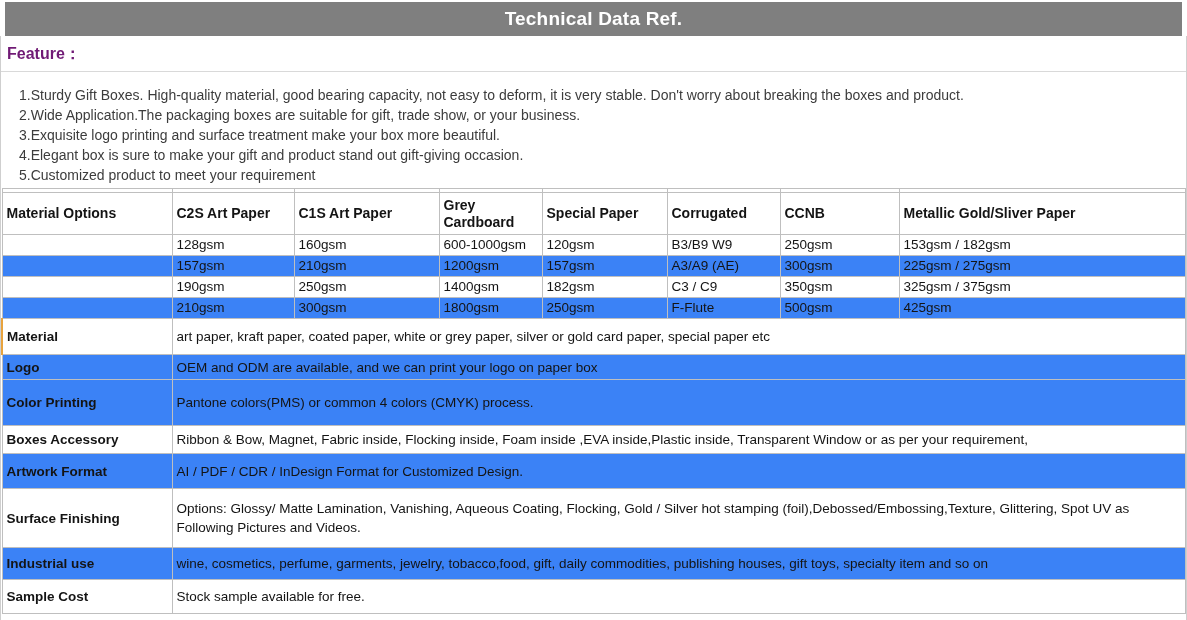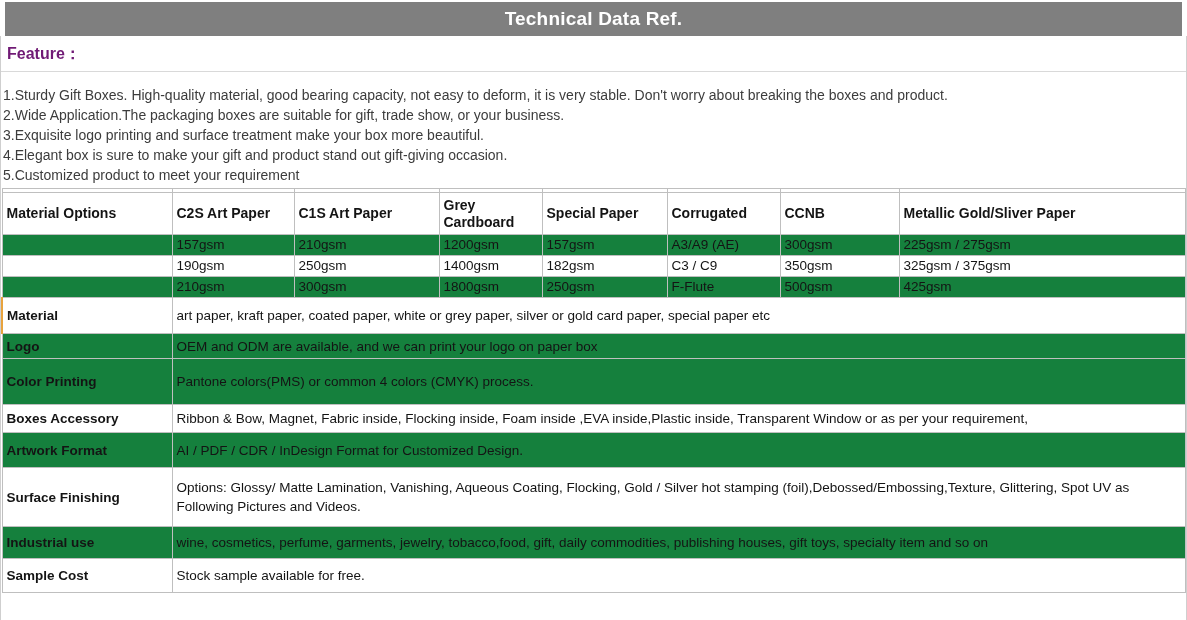--- a/index.html
+++ b/index.html
@@ -19,36 +19,36 @@
   }
   .content {
     border-left:1px solid #CFCFCF; border-right:1px solid #CFCFCF;
     min-height: 584px;
   }
   .feature-heading {
     font-size:16px; font-weight:bold; color:#701a75;
     padding: 8px 6px 6px 6px;
     border-bottom:1px solid #D9D9D9;
   }
-  .feature-list { padding: 13px 6px 3px 2px; }
+  .feature-list { padding: 13px 6px 3px 18px; }
   .feature-list .feature-item {
     font-size:14px; color:#3C3C3C; line-height:20px; white-space:nowrap;
   }
   table.tech-table {
     width:100%; border-collapse:collapse; table-layout:fixed;
     font-size:13.5px; color:#141414;
   }
   table.tech-table td, table.tech-table th {
     border:1px solid #BFBFBF; vertical-align:middle;
     padding:1px 4px; text-align:left; overflow:hidden;
   }
   tr.sliver-row td { height:4px; padding:0; }
   tr.header-row th { height:42px; font-size:14px; font-weight:bold; line-height:17px; }
   tr.gsm-row td { height:20px; line-height:18px; white-space:nowrap; }
-  tr.alt { background:#15803d;margin-top:8px; }
+  tr.alt { background:#3b82f6;margin-top:8px; }
   td.spec-label { font-weight:bold; white-space:nowrap; }
   td.spec-value { line-height:19px; }
   tr.accent-left td:first-child { border-left:2px solid #E8A33D; }
 </style>
 </head>
 <body>
 
 <div class="title-bar">
   <span class="title">Technical Data Ref.</span>
 </div>
@@ -91,20 +91,30 @@
         <th>Material Options</th>
         <th>C2S Art Paper</th>
         <th>C1S Art Paper</th>
         <th>Grey Cardboard</th>
         <th>Special Paper</th>
         <th>Corrugated</th>
         <th>CCNB</th>
         <th>Metallic Gold/Sliver Paper</th>
       </tr>
 
+      <tr class="gsm-row">
+        <td></td>
+        <td>128gsm</td>
+        <td>160gsm</td>
+        <td>600-1000gsm</td>
+        <td>120gsm</td>
+        <td>B3/B9 W9</td>
+        <td>250gsm</td>
+        <td>153gsm / 182gsm</td>
+      </tr>
       <tr class="gsm-row alt">
         <td></td>
         <td>157gsm</td>
         <td>210gsm</td>
         <td>1200gsm</td>
         <td>157gsm</td>
         <td>A3/A9 (AE)</td>
         <td>300gsm</td>
         <td>225gsm / 275gsm</td>
       </tr>

